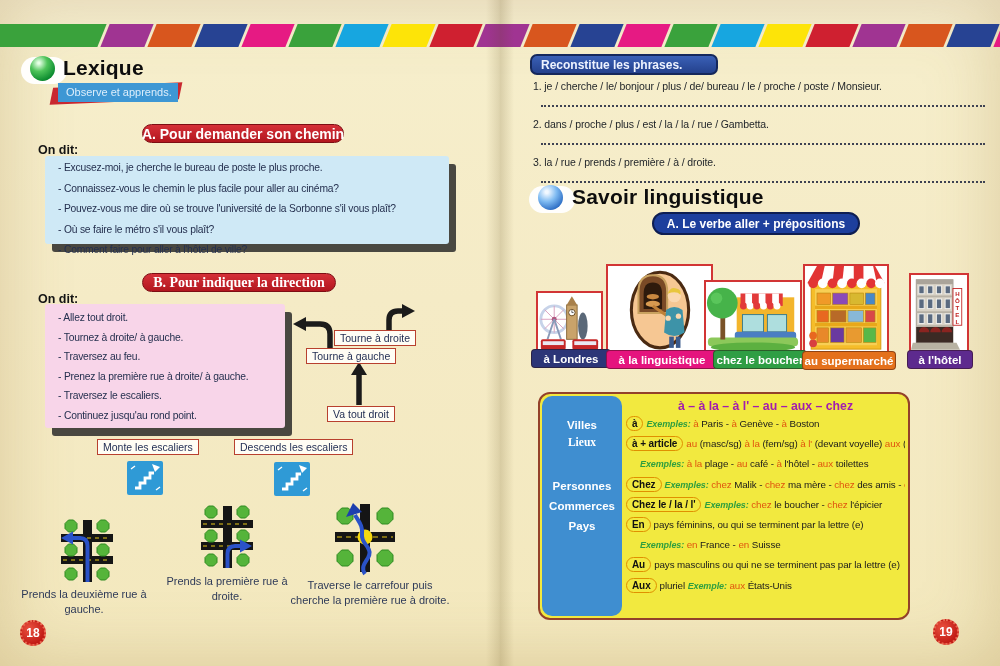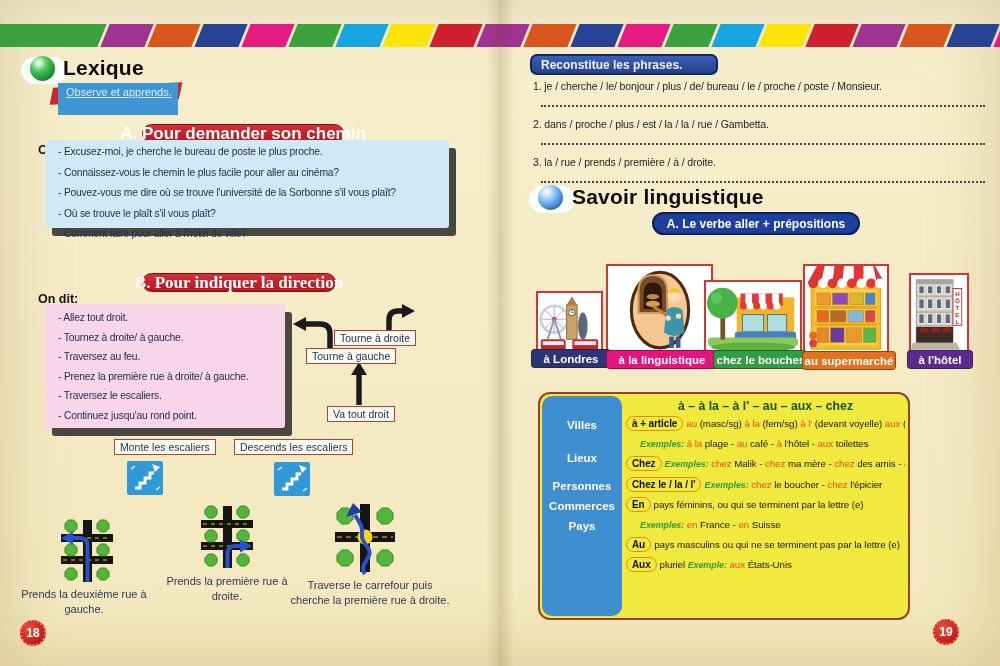--- a/index.html
+++ b/index.html
@@ -16,21 +16,21 @@
   .abs{position:absolute;}
   .page{position:absolute;top:0;width:500px;height:666px;}
   .pgL{left:0;} .pgR{left:500px;}
   .heading{font-size:21px;font-weight:bold;color:#0d0d0d;letter-spacing:.2px;}
   .ballwrap{position:absolute;}
   .ballblob{position:absolute;left:-7px;top:2px;width:46px;height:27px;background:#fff;border-radius:14px;opacity:.95;}
   .ball{position:absolute;width:25px;height:25px;border-radius:50%;}
   .ball.green{background:radial-gradient(circle at 35% 28%,#e6ffe6 4%,#4ec45a 35%,#0b8a2e 75%,#05511a 100%);}
   .ball.blue{background:radial-gradient(circle at 35% 28%,#f2f8ff 6%,#7fbbf2 40%,#1a5cba 85%,#0c336e 100%);}
   .redpill{position:absolute;background:linear-gradient(180deg,#d53038,#b2161e);border:1px solid #7d0d13;border-radius:999px;
-    color:#fff;font-weight:bold;font-size:17px;display:flex;align-items:center;justify-content:center;white-space:nowrap;}
+    color:#fff;font-weight:bold;font-size:14px;display:flex;align-items:center;justify-content:center;white-space:nowrap;}
   .ondit{position:absolute;font-size:12.5px;font-weight:bold;color:#141414;}
   .talkbox{position:absolute;border-radius:3px;box-shadow:7px 8px 0 rgba(35,35,35,.82);}
   .talkbox.blue{background:#cfe9f6;}
   .talkbox.pink{background:#f8d5e9;}
   .dlg-line{font-size:10.3px;line-height:20.6px;letter-spacing:-.2px;color:#25304f;white-space:nowrap;}
   .pink .dlg-line{line-height:19.6px;}
   .lblbox{position:absolute;background:#fffdf4;border:1px solid #b8402e;color:#1e2a50;font-size:10.5px;
     padding:1px 5px;white-space:nowrap;}
   .caption{position:absolute;text-align:center;font-size:11px;line-height:15px;color:#2e3a58;}
   .badge{position:absolute;width:26px;height:26px;border-radius:50%;box-sizing:border-box;
@@ -44,21 +44,21 @@
   .bluepill{position:absolute;background:#1d3f9d;border:2px solid #0e1e52;border-radius:999px;color:#fff;
     font-size:12px;font-weight:bold;display:flex;align-items:center;justify-content:center;white-space:nowrap;}
   .card{position:absolute;background:#fff;border:2px solid #d23535;box-sizing:border-box;display:flex;align-items:flex-end;justify-content:center;overflow:hidden;}
   .cardlabel{position:absolute;border-radius:4px;border:1px solid rgba(40,10,10,.45);color:#fff;font-weight:bold;font-size:11.5px;
     display:flex;align-items:center;justify-content:center;white-space:nowrap;height:17px;}
   
   .gtable{position:absolute;background:#f2e93f;border:2px solid #93412a;border-radius:12px;box-sizing:border-box;}
   .gcol{position:absolute;left:2px;top:2px;bottom:2px;width:80px;background:#3f8ed0;border-radius:10px;}
   .gcat{position:absolute;width:80px;text-align:center;color:#fff;font-weight:bold;font-size:11.5px;}
   .gbody{position:absolute;left:86px;top:3px;right:3px;bottom:2px;overflow:hidden;}
-  .gtitle{text-align:center;color:#14532d;font-weight:800;font-size:12.3px;margin:2px 0 1px 0;}
+  .gtitle{text-align:center;color:#a21caf;font-weight:800;font-size:12.3px;margin:2px 0 1px 0;}
   .grow{line-height:20.2px;font-size:9.8px;letter-spacing:-.1px;white-space:nowrap;color:#191919;}
   .grow.indent{padding-left:14px;}
   .gbadge{display:inline-block;border:1.5px solid #e09000;border-radius:10px;padding:0 5px;margin-right:3px;
     font-weight:bold;font-size:10px;line-height:13px;color:#111;}
   .g-lbl{color:#2f9e3f;font-weight:bold;font-style:italic;font-size:9px;}
   .g-o{color:#e0540e;}
   .g-k{color:#1a1a1a;}
   svg{display:block;}
 </style>
 </head>
@@ -92,30 +92,30 @@
 
   <div class="page pgL">
 
     <div class="ballwrap" style="left:28px;top:55px;">
       <div class="ballblob"></div>
       <div class="ball green" style="left:2px;top:1px;"></div>
     </div>
     <div class="abs heading" style="left:63px;top:56px;">Lexique</div>
 
     <div class="abs" style="left:52px;top:85px;width:128px;height:17px;background:#c82830;transform:skewX(-14deg) rotate(-2.5deg);"></div>
-    <div class="abs" style="left:58px;top:83px;width:120px;height:32px;background:#3e97d4;color:#dceefb;font-size:11px;line-height:18px;padding-left:8px;box-sizing:border-box;text-decoration:underline;">Observe et apprends.</div>
+    <div class="abs" style="left:58px;top:83px;width:120px;height:19px;background:#3e97d4;color:#dceefb;font-size:11px;line-height:18px;padding-left:8px;box-sizing:border-box;">Observe et apprends.</div>
 
     <div class="redpill" style="left:142px;top:124px;width:200px;height:17px;">A. Pour demander son chemin</div>
     <div class="ondit" style="left:38px;top:143px;">On dit:</div>
 
-    <div class="talkbox blue" style="left:45px;top:140px;width:404px;height:88px;padding:2px 4px 2px 13px;box-sizing:border-box;">
+    <div class="talkbox blue" style="left:45px;top:156px;width:404px;height:88px;padding:2px 4px 2px 13px;box-sizing:border-box;">
         <div class="dlg-line">- Excusez-moi, je cherche le bureau de poste le plus proche.</div>
         <div class="dlg-line">- Connaissez-vous le chemin le plus facile pour aller au cinéma?</div>
         <div class="dlg-line">- Pouvez-vous me dire où se trouve l'université de la Sorbonne s'il vous plaît?</div>
-        <div class="dlg-line">- Où se trouve le plaît s'il vous plaît?</div>
+        <div class="dlg-line">- Où se faire le métro s'il vous plaît?</div>
         <div class="dlg-line">- Comment faire pour aller à l'hôtel de ville?</div>
       </div>
 
     <div class="redpill" style="left:142px;top:273px;width:192px;height:17px;font-family:Liberation Serif, serif;">B. Pour indiquer la direction</div>
     <div class="ondit" style="left:38px;top:292px;">On dit:</div>
 
     <div class="talkbox pink" style="left:45px;top:304px;width:240px;height:124px;padding:4px 11px 2px 13px;box-sizing:border-box;">
         <div class="dlg-line">- Allez tout droit.</div>
         <div class="dlg-line">- Tournez à droite/ à gauche.</div>
         <div class="dlg-line">- Traversez au feu.</div>
@@ -133,21 +133,21 @@
       <polygon points="21,2 34,9 21,16" fill="#1b1b1b"></polygon>
     </svg>
     <svg class="abs" style="left:349px;top:362px;" width="20" height="44" viewBox="0 0 20 44">
       <path d="M10,43 L10,11" fill="none" stroke="#1b1b1b" stroke-width="5.5"></path>
       <polygon points="2,13 10,0 18,13" fill="#1b1b1b"></polygon>
     </svg>
     <div class="lblbox" style="left:334px;top:330px;">Tourne à droite</div>
     <div class="lblbox" style="left:306px;top:348px;">Tourne à gauche</div>
     <div class="lblbox" style="left:327px;top:406px;">Va tout droit</div>
 
-    <div class="lblbox" style="left:97px;top:439px;margin-left:17px;">Monte les escaliers</div>
+    <div class="lblbox" style="left:97px;top:439px;">Monte les escaliers</div>
     <div class="lblbox" style="left:234px;top:439px;">Descends les escaliers</div>
     <svg class="abs" style="left:127px;top:461px;" width="36" height="34" viewBox="0 0 36 34">
       <rect x="0" y="0" width="36" height="34" rx="2" fill="#2f9ad6"></rect>
       <path d="M8,27 h5 v-5 h5 v-5 h5 v-5 h4" fill="none" stroke="#fff" stroke-width="2.8"></path>
       <polygon points="25,3 33,6 28,11" fill="#fff"></polygon>
       <path d="M4,8 l4,-3 M29,29 l4,-3" stroke="#fff" stroke-width="1.4"></path>
     </svg>
     <svg class="abs" style="left:274px;top:462px;" width="36" height="34" viewBox="0 0 36 34">
       <rect x="0" y="0" width="36" height="34" rx="2" fill="#2f9ad6"></rect>
       <path d="M8,27 h5 v-5 h5 v-5 h5 v-5 h4" fill="none" stroke="#fff" stroke-width="2.8"></path>
@@ -374,27 +374,28 @@
 
     <div class="cardlabel" style="left: 31px; top: 349px; width: 78px; background-color: rgb(44, 53, 119);">à Londres</div>
     <div class="cardlabel" style="left: 106px; top: 350px; width: 110px; background-color: rgb(229, 20, 126);">à la linguistique</div>
     <div class="cardlabel" style="left: 213px; top: 350px; width: 92px; background-color: rgb(47, 158, 68);">chez le boucher</div>
     <div class="cardlabel" style="left: 302px; top: 351px; width: 92px; background-color: rgb(228, 113, 28);">au supermarché</div>
     <div class="cardlabel" style="left: 407px; top: 350px; width: 64px; background-color: rgb(93, 42, 142);">à l'hôtel</div>
 
     <div class="gtable" style="left:38px;top:392px;width:372px;height:228px;">
       <div class="gcol">
         <span class="gcat" style="top:23px;">Villes</span>
-        <span class="gcat" style="top:56px;">Lieux</span>
+        <span class="gcat" style="top:40px;font-family:Liberation Serif, serif;">Lieux</span>
         <span class="gcat" style="top:84px;">Personnes</span>
         <span class="gcat" style="top:104px;">Commerces</span>
         <span class="gcat" style="top:124px;">Pays</span>
       </div>
       <div class="gbody" id="gbody">
         <div class="gtitle">à – à la – à l' – au – aux – chez</div>
+      <div class="grow"><span class="gbadge">à</span><span class="g-lbl">Exemples:</span><span class="g-o"> à </span><span class="g-k">Paris - </span><span class="g-o">à </span><span class="g-k">Genève - </span><span class="g-o">à </span><span class="g-k">Boston</span></div>
           <div class="grow"><span class="gbadge">à + article</span><span class="g-o">au </span><span class="g-k">(masc/sg)  </span><span class="g-o">à la </span><span class="g-k">(fem/sg) </span><span class="g-o">à l' </span><span class="g-k">(devant voyelle) </span><span class="g-o">aux </span><span class="g-k">(pluriel)</span></div>
           <div class="grow indent"><span class="g-lbl">Exemples:</span><span class="g-o"> à la </span><span class="g-k">plage - </span><span class="g-o">au </span><span class="g-k">café - </span><span class="g-o">à </span><span class="g-k">l'hôtel - </span><span class="g-o">aux </span><span class="g-k">toilettes</span></div>
           <div class="grow"><span class="gbadge">Chez</span><span class="g-lbl">Exemples:</span><span class="g-o"> chez </span><span class="g-k">Malik - </span><span class="g-o">chez </span><span class="g-k">ma mère - </span><span class="g-o">chez </span><span class="g-k">des amis - </span><span class="g-o">chez </span></div>
           <div class="grow"><span class="gbadge">Chez le / la / l'</span><span class="g-lbl">Exemples:</span><span class="g-o"> chez </span><span class="g-k">le boucher - </span><span class="g-o">chez </span><span class="g-k">l'épicier</span></div>
           <div class="grow"><span class="gbadge">En</span><span class="g-k">pays féminins, ou qui se terminent par la lettre (e)</span></div>
           <div class="grow indent"><span class="g-lbl">Exemples:</span><span class="g-o"> en </span><span class="g-k">France - </span><span class="g-o">en </span><span class="g-k">Suisse</span></div>
           <div class="grow"><span class="gbadge">Au</span><span class="g-k">pays masculins ou qui ne se terminent pas par la lettre (e)</span></div>
           <div class="grow"><span class="gbadge">Aux</span><span class="g-k">pluriel  </span><span class="g-lbl">Exemple:</span><span class="g-o"> aux </span><span class="g-k">États-Unis</span></div>
         </div>
     </div>

